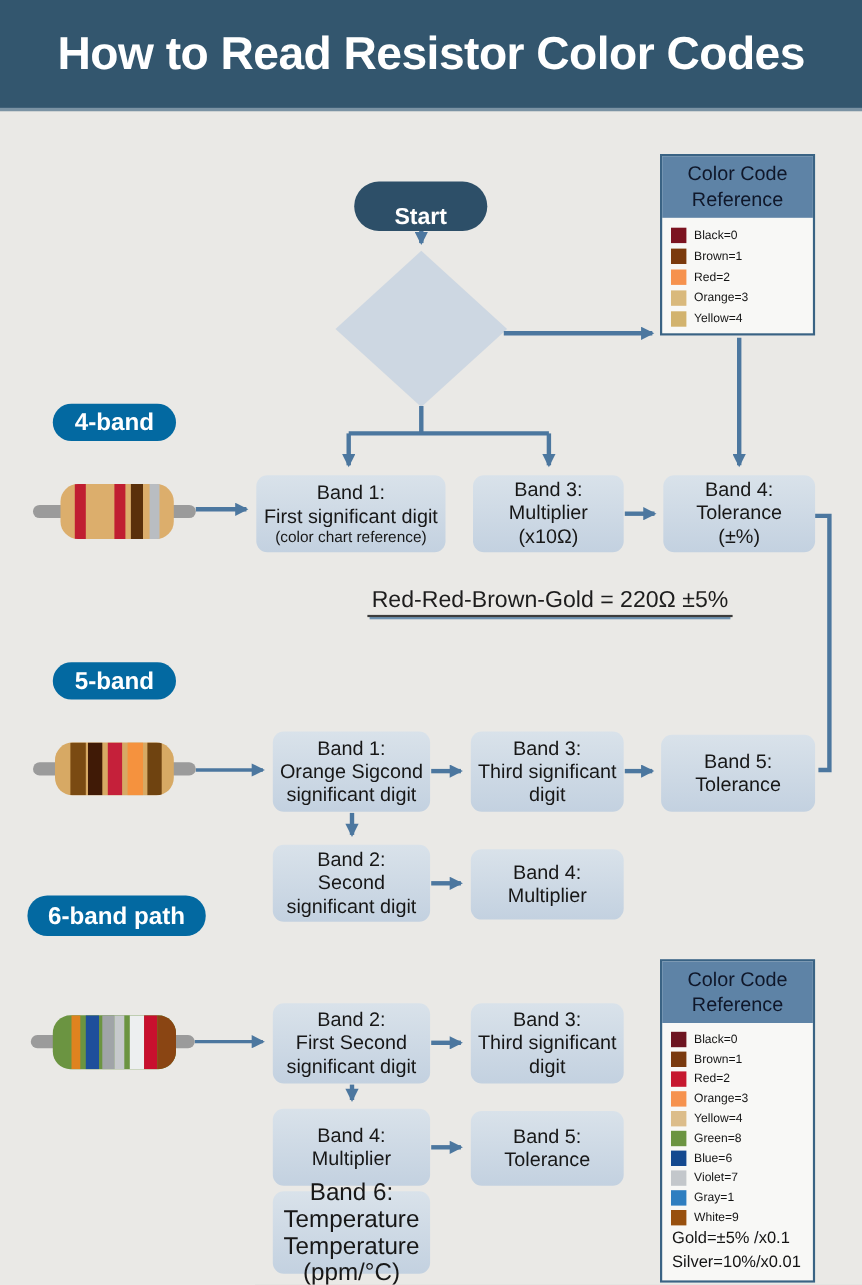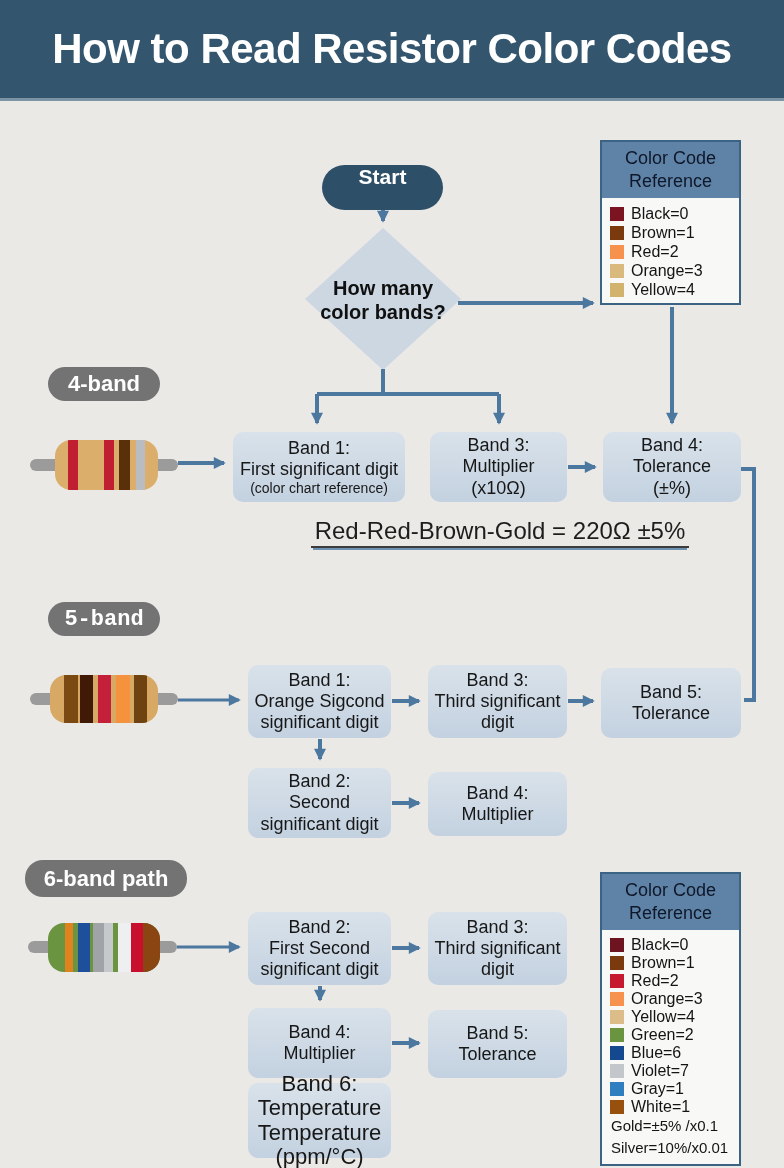--- a/index.html
+++ b/index.html
@@ -7,38 +7,38 @@
   #stage{position:relative; width:784px; height:1168px; background:#eae9e6; overflow:hidden; margin:0 auto;}
 
   
   .hdr{position:absolute; left:0; top:0; width:784px; height:98px; background:#33566e; border-bottom:3px solid #7b93a4; display:flex; align-items:center; justify-content:center; z-index:3;}
   .hdr h1{margin:0; color:#fff; font-size:42px; font-weight:bold; letter-spacing:-0.5px;}
 
   
   svg.wires{position:absolute; left:0; top:0; z-index:1;}
 
   
-  .startnode{position:absolute; left:322px; top:165px; width:121px; height:45px; background:#2d4f68; border-radius:23px; color:#fff; font-weight:bold; font-size:21px; display:flex; align-items:flex-start; justify-content:center; z-index:2;}
+  .startnode{position:absolute; left:322px; top:165px; width:121px; height:45px; background:#2d4f68; border-radius:23px; color:#fff; font-weight:bold; font-size:21px; display:flex; align-items:flex-end; justify-content:center; z-index:2;}
   .qtext{position:absolute; left:306px; top:269px; width:154px; height:62px; display:flex; flex-direction:column; align-items:center; justify-content:center; font-weight:bold; font-size:20px; line-height:1.2; color:#101010; z-index:2; text-align:center;}
 
   .fbox{position:absolute; background:linear-gradient(180deg,#d9e2ea 0%,#c3d1e0 100%); border-radius:10px; display:flex; flex-direction:column; align-items:center; justify-content:center; text-align:center; color:#171717; font-size:18px; line-height:1.18; z-index:2; white-space:nowrap;}
   .fbox .small{font-size:14px;}
   .fbox.tight{font-size:22px; line-height:1.1;}
 
-  .pill{position:absolute; background:#737373; color:#fff; font-weight:bold; font-size:22px; border-radius:18px; display:flex; align-items:center; justify-content:center; z-index:2;}
-
-  
-  .example{position:absolute; left:270px; top:517px; width:460px; text-align:center; font-size:24px; color:#1d1d1d; z-index:2;}
+  .pill{position:absolute; background:#0369a1; color:#fff; font-weight:bold; font-size:22px; border-radius:18px; display:flex; align-items:center; justify-content:center; z-index:2;}
+
+  
+  .example{position:absolute; left:270px; top:534px; width:460px; text-align:center; font-size:21px; color:#1d1d1d; z-index:2;}
   .example span{border-bottom:2px solid #3c3c3c; box-shadow:0 4px 0 -2px #6e92b2; padding:0 4px 2px 4px;}
 
   
   .refbox{position:absolute; width:141px; background:#f8f8f6; border:2px solid #3a6384; box-sizing:border-box; z-index:2;}
   .refhead{background:#5e83a6; color:#0f172a; font-weight:normal; font-size:18px; line-height:1.25; text-align:center; padding:5px 0 6px 0;}
   .refitems{padding:6px 0 4px 6px;}
-  .refrow{display:flex; align-items:center; height:19px; font-size:16px; color:#141414;}
+  .refrow{display:flex; align-items:center; height:19px; font-size:11px; color:#141414;}
   .refbox.bottom .refrow{height:18px;}
   .swatch{width:14px; height:14px; margin:0 7px 0 2px; flex:none;}
   .refextra{font-size:15px; line-height:20px; color:#141414; padding:0 0 2px 3px; white-space:nowrap;}
 
   
   .resistor{position:absolute; z-index:2;}
   .lead{position:absolute; left:0; right:0; height:12px; border-radius:6px;}
   .rbody{position:absolute; top:0; bottom:0; border-radius:16px; overflow:hidden;}
   .band{position:absolute; top:0; bottom:0;}
 </style>
@@ -76,24 +76,20 @@
       <path d="M177,947 L239,947" stroke-width="3" marker-end="url(#ah)"></path>
       <path d="M392,948 L419,948" marker-end="url(#ah)"></path>
       <path d="M320,986 L320,1000" marker-end="url(#ah)"></path>
       <path d="M392,1043 L419,1043" marker-end="url(#ah)"></path>
     </g>
   </svg>
 
   <div class="startnode">
     <span>Start</span>
   </div>
-  <div class="qtext">
-    <span>How many</span>
-    <span>color bands?</span>
-  </div>
 
   <div class="refbox" style="left:600px; top:140px;">
     <div class="refhead">
       <div>Color Code</div>
       <div>Reference</div>
     </div>
     <div class="refitems">
       <div class="refrow">
           <span class="swatch" style="background: rgb(124, 19, 32);"></span>
           <span>Black=0</span>
@@ -144,21 +140,21 @@
   <div class="fbox" style="left:603px; top:432px; width:138px; height:70px;">
     <span>Band 4:</span>
     <span>Tolerance</span>
     <span>(±%)</span>
   </div>
 
   <div class="example">
     <span>Red-Red-Brown-Gold = 220Ω ±5%</span>
   </div>
 
-  <div class="pill" style="left:48px; top:602px; width:112px; height:34px;font-family:Liberation Mono, monospace;">
+  <div class="pill" style="left:48px; top:602px; width:112px; height:34px;">
     <span>5-band</span>
   </div>
 
   <div class="resistor" style="left:30px; top:675px; width:148px; height:48px;">
     <div class="lead" style="top: 18px; background: rgb(155, 155, 155);"></div>
     <div class="rbody" style="left: 20px; width: 108px; background: rgb(215, 169, 100);">
       <div class="band" style="left: 14px; width: 14px; background: rgb(122, 74, 18);"></div>
       <div class="band" style="left: 30px; width: 13px; background: rgb(64, 26, 6);"></div>
       <div class="band" style="left: 48px; width: 13px; background: rgb(197, 32, 58);"></div>
       <div class="band" style="left: 66px; width: 14px; background: rgb(245, 146, 62);"></div>
@@ -183,21 +179,21 @@
   <div class="fbox" style="left:248px; top:768px; width:143px; height:70px;">
     <span>Band 2:</span>
     <span>Second</span>
     <span>significant digit</span>
   </div>
   <div class="fbox" style="left:428px; top:772px; width:139px; height:64px;">
     <span>Band 4:</span>
     <span>Multiplier</span>
   </div>
 
-  <div class="pill" style="left:25px; top:860px; width:162px; height:37px;text-align:center;">
+  <div class="pill" style="left:25px; top:814px; width:162px; height:37px;text-align:center;">
     <span>6-band path</span>
   </div>
 
   <div class="resistor" style="left:28px; top:923px; width:149px; height:49px;">
     <div class="lead" style="top: 18px; background: rgb(155, 155, 155);"></div>
     <div class="rbody" style="left: 20px; width: 112px; background: rgb(107, 148, 65);">
       <div class="band" style="left: 17px; width: 8px; background: rgb(223, 131, 31);"></div>
       <div class="band" style="left: 30px; width: 12px; background: rgb(30, 79, 155);"></div>
       <div class="band" style="left: 45px; width: 11px; background: rgb(160, 164, 168);"></div>
       <div class="band" style="left: 56px; width: 9px; background: rgb(198, 201, 204);"></div>
@@ -253,36 +249,36 @@
       <div class="refrow">
           <span class="swatch" style="background: rgb(246, 146, 78);"></span>
           <span>Orange=3</span>
         </div>
       <div class="refrow">
           <span class="swatch" style="background: rgb(220, 189, 138);"></span>
           <span>Yellow=4</span>
         </div>
       <div class="refrow">
           <span class="swatch" style="background: rgb(107, 148, 65);"></span>
-          <span>Green=2</span>
+          <span>Green=8</span>
         </div>
       <div class="refrow">
           <span class="swatch" style="background: rgb(20, 73, 143);"></span>
           <span>Blue=6</span>
         </div>
       <div class="refrow">
           <span class="swatch" style="background: rgb(195, 199, 203);"></span>
           <span>Violet=7</span>
         </div>
       <div class="refrow">
           <span class="swatch" style="background: rgb(46, 126, 192);"></span>
           <span>Gray=1</span>
         </div>
       <div class="refrow">
           <span class="swatch" style="background: rgb(152, 80, 14);"></span>
-          <span>White=1</span>
+          <span>White=9</span>
         </div>
       <div class="refextra">Gold=±5% /x0.1</div>
       <div class="refextra">Silver=10%/x0.01</div>
     </div>
   </div>
 
 </div>
 
 </body></html>

